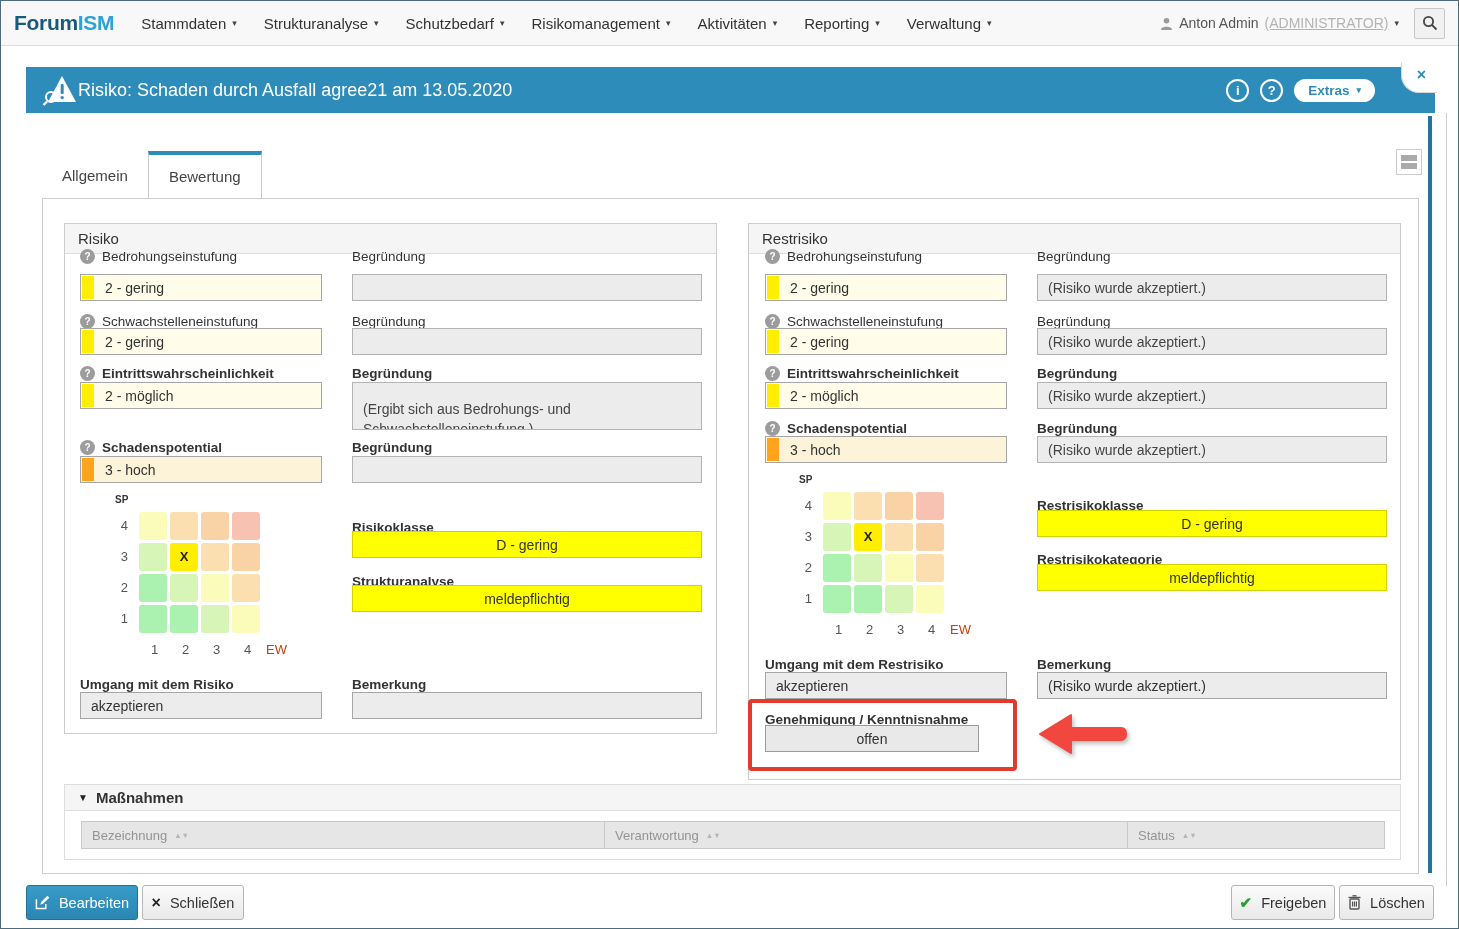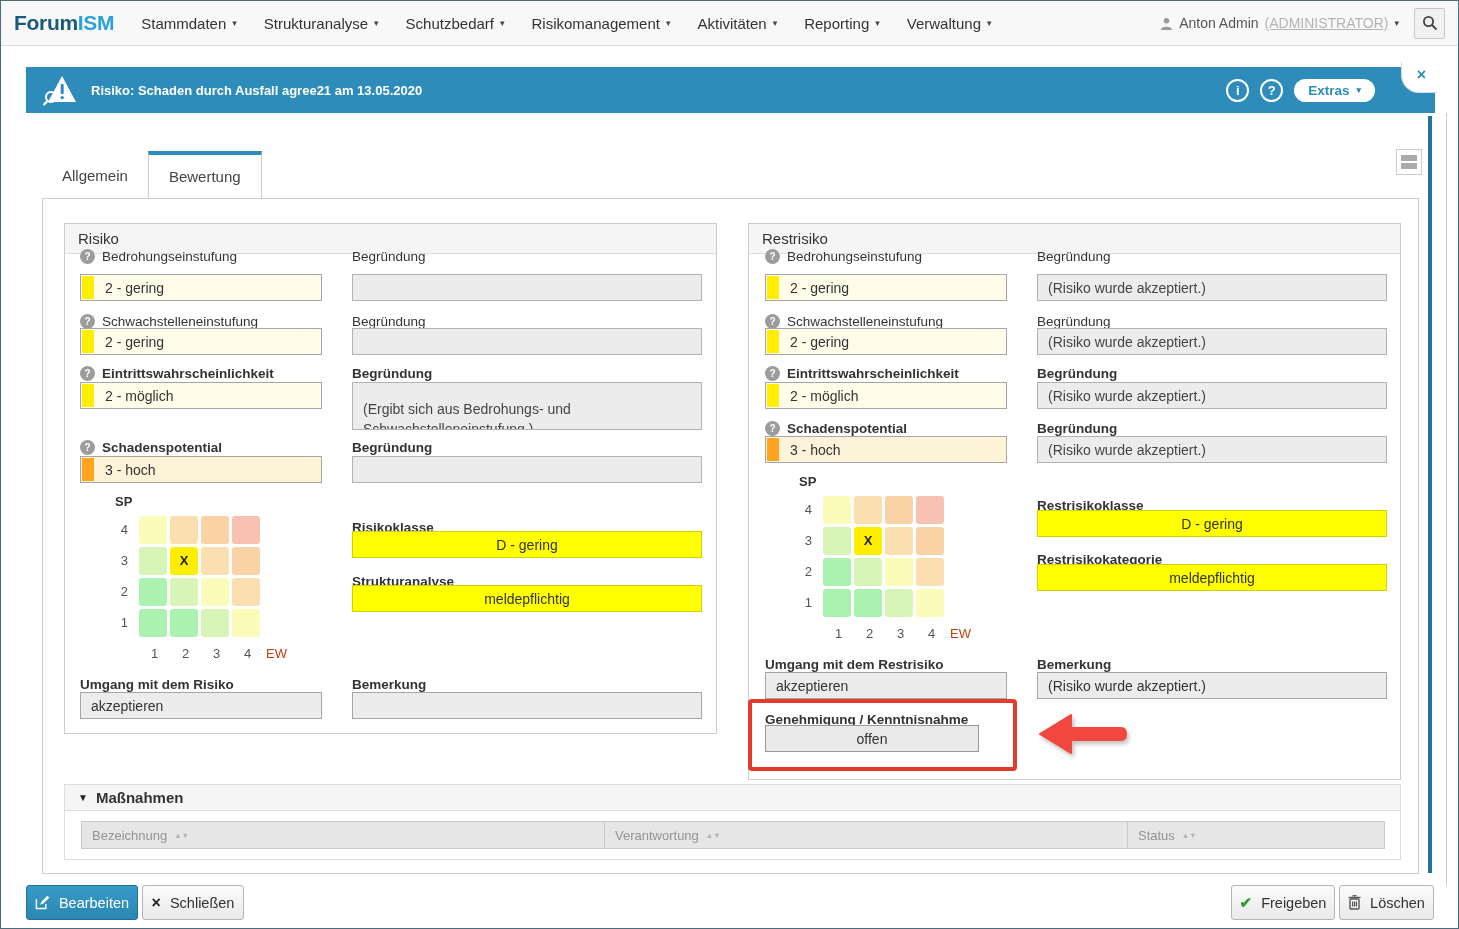--- a/index.html
+++ b/index.html
@@ -20,21 +20,21 @@
   .user-box { margin-left:auto; display:flex; align-items:center; gap:6px;
               font-size:14px; color:#555; cursor:pointer; }
   .user-role { color:#b3b3b3;text-decoration:underline; }
   .search-btn { width:31px; height:31px; margin-left:15px; background:#f1f1f1;
                 border:1px solid #c7c7c7; border-radius:2px; display:flex;
                 align-items:center; justify-content:center; cursor:pointer; }
 
   
   .dlg-header { position:absolute; left:25px; top:66px; width:1409px; height:46px;
                 background:#2e8cba; display:flex; align-items:center; padding:0 16px; }
-  .dlg-title { color:#fff; font-weight:bold; font-size:13px; margin-left:13px; }
+  .dlg-title { color:#fff; font-weight:normal; font-size:18px; }
   .hdr-icons { margin-left:auto; display:flex; align-items:center; gap:11px; margin-right:44px; }
   .circle-icon { width:23px; height:23px; border:2px solid #fff; border-radius:50%;
                  color:#fff; font-weight:bold; font-size:13px; display:flex;
                  align-items:center; justify-content:center; cursor:pointer; }
   .extras-btn { background:#fff; color:#2e8cba; font-weight:bold; font-size:13.5px;
                 border-radius:13px; padding:4px 14px; display:flex; align-items:center;
                 gap:7px; cursor:pointer; }
   .extras-btn .caret { color:#2e8cba; }
   .close-notch { position:absolute; top:-5px; right:-2px; width:36px; height:31px;
                  background:#fff; border-bottom-left-radius:18px;
@@ -81,21 +81,21 @@
   .finput.level.orange .bar { background:#ffa41c; }
   .finput.reason { background:#ececec; border-color:#b3b3b3; color:#444; }
   .finput.tall { height:48px; display:block; padding-top:16px; line-height:20px; }
   .finput.result { background:#ffff00; border-color:#d2d200; justify-content:center;
                    padding-left:0; }
   .finput.center { justify-content:center; padding-left:0; background:#e9e9e9;
                    border-color:#9a9a9a; }
 
   
   .matrix-slot { position:absolute; }
-  .msp { font-weight:bold; font-size:13px; color:#333; margin:0 0 5px 0; }
+  .msp { font-weight:bold; font-size:10px; color:#333; margin:0 0 5px 0; }
   .mgrid { display:grid; grid-template-columns:24px repeat(4,31px) 34px;
            grid-auto-rows:31px; align-items:center; }
   .mrl { justify-self:end; padding-right:11px; font-size:13px; color:#555; }
   .mc  { width:28px; height:28px; border-radius:3px; display:flex; align-items:center;
          justify-content:center; font-weight:bold; font-size:13px; color:#222; }
   .mcl { width:31px; text-align:center; font-size:13px; color:#555; }
   .mew { font-weight:normal; font-size:13px; color:#c2410c; justify-self:start; padding-left:3px; }
 
   
   .redbox { position:absolute; left:747px; top:698px; width:269px; height:72px;

